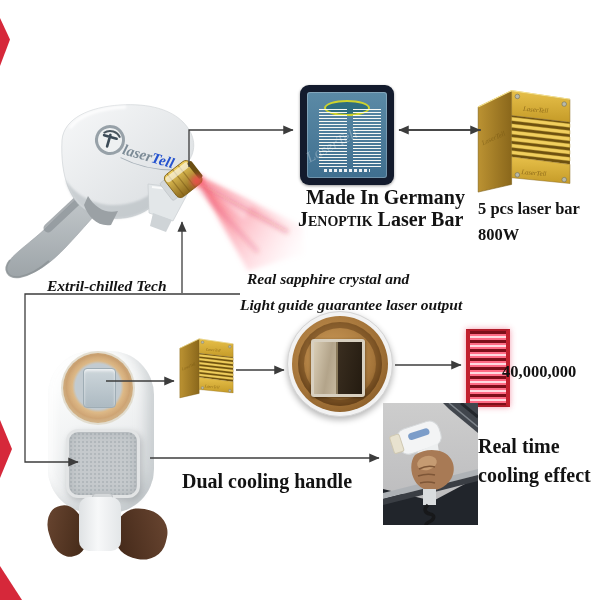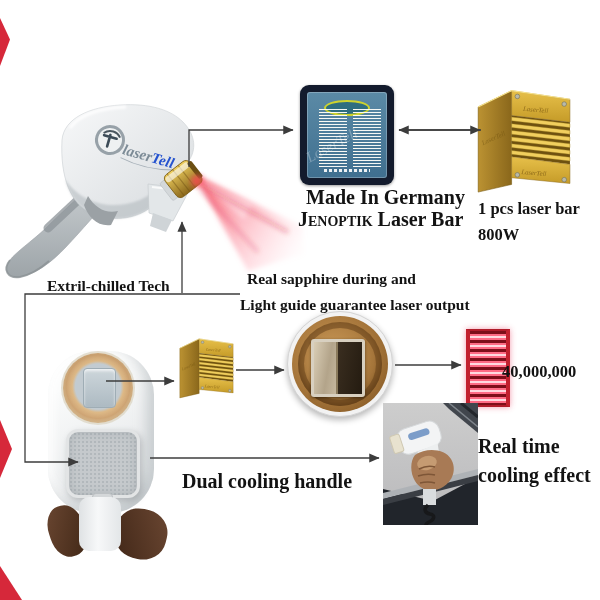--- a/index.html
+++ b/index.html
@@ -1,20 +1,20 @@
 <!DOCTYPE html>
 <html><head>
 <meta charset="utf-8">
 <style>
   html,body{margin:0;padding:0;background:#fff;}
   #stage{position:relative;width:600px;height:600px;background:#ffffff;overflow:hidden;
          font-family:"Liberation Serif", serif;color:#151515;}
   .abs{position:absolute;}
   .lbl{position:absolute;font-weight:bold;color:#131313;white-space:nowrap;z-index:30;}
-  .fs16{font-size:20px;} .fs155{font-size:15.5px;} .fs165{font-size:16.5px;}
+  .fs16{font-size:20px;} .fs155{font-size:15.5px;font-style:italic;} .fs165{font-size:16.5px;}
   .smallcaps{font-variant:small-caps;}
   .wrap{white-space:normal;}
   
   .redwedge{position:absolute;left:0;background:#d6283a;z-index:1;}
   #rw1{top:18px;width:10px;height:48px;clip-path:polygon(0 0,100% 45%,0 100%);}
   #rw2{top:420px;width:12px;height:58px;clip-path:polygon(0 0,100% 50%,0 100%);}
   #rw3{top:566px;width:22px;height:34px;clip-path:polygon(0 0,100% 100%,0 100%);}
   
   #board{left:300px;top:85px;width:94px;height:100px;background:#131b2d;border-radius:9px;
          box-shadow:0 1px 3px rgba(0,0,0,.4);z-index:10;overflow:hidden;}
@@ -278,26 +278,26 @@
       <path d="M106,381 L174,381" marker-end="url(#arr)"></path>
       <path d="M236,370 L284,370" marker-end="url(#arr)"></path>
       <path d="M395,365 L461,365" marker-end="url(#arr)"></path>
       <path d="M150,458 L379,458" marker-end="url(#arr)"></path>
     </g>
   </svg>
 
   <div class="lbl fs16" style="left:306px;top:186px">Made In Germany</div>
   <div class="lbl fs16" style="left:298px;top:208px"><span class="smallcaps">Jenoptik</span><span> Laser Bar</span></div>
 
-  <div class="lbl fs165" style="left:478px;top:199px">1 pcs laser bar</div>
+  <div class="lbl fs165" style="left:478px;top:199px">5 pcs laser bar</div>
   <div class="lbl fs165" style="left:478px;top:225px">800W</div>
 
   <div class="lbl fs155" style="left:47px;top:277px">Extril-chilled Tech</div>
 
-  <div class="lbl fs155" style="left:247px;top:270px">Real sapphire during and</div>
+  <div class="lbl fs155" style="left:247px;top:270px">Real sapphire crystal and</div>
   <div class="lbl fs155" style="left:240px;top:296px">Light guide guarantee laser output</div>
 
   <div class="lbl fs165" style="left:502px;top:362px">40,000,000</div>
 
   <div class="lbl fs16" style="left:182px;top:470px">Dual cooling handle</div>
 
   <div class="lbl fs16 wrap" style="left:478px;top:432px;width:118px;line-height:29px">Real time cooling effect</div>
 </div>
 
 </body></html>

